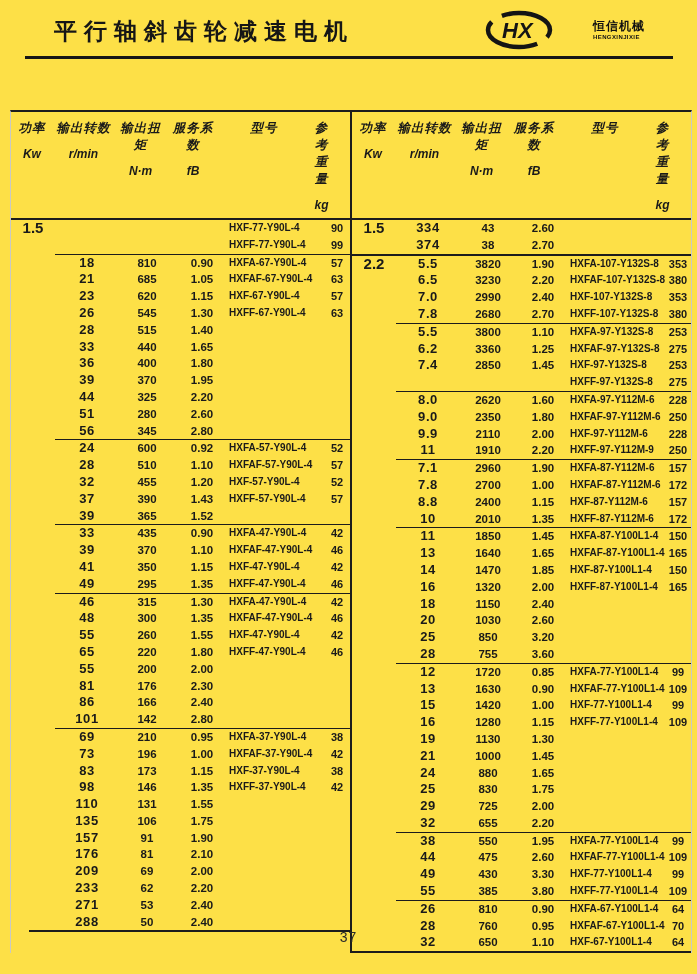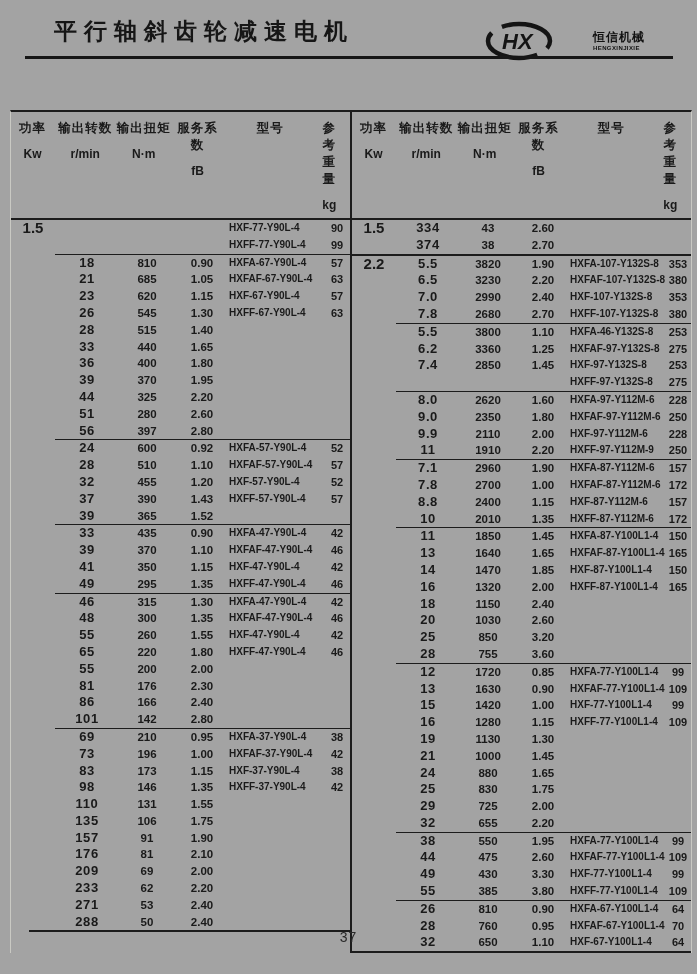--- a/index.html
+++ b/index.html
@@ -1,31 +1,31 @@
 <!DOCTYPE html>
 <html><head>
 <meta charset="utf-8">
 <style>
   html,body{margin:0;padding:0;background:#e8e8e6;}
-  .page{position:relative;width:697px;height:974px;background:#a3a3a3;color:#1a1a1a;
+  .page{position:relative;width:697px;height:974px;background:#fde047;color:#1a1a1a;
         font-family:"Liberation Sans","DejaVu Sans",sans-serif;overflow:hidden;margin:0 auto;}
   
   .doc-title{position:absolute;left:54px;top:16px;margin:0;font-size:23px;font-weight:bold;
              letter-spacing:7px;color:#161616;}
   .title-rule{position:absolute;left:25px;right:24px;top:56px;height:3px;background:#161616;}
-  .logo{position:absolute;right:52px;top:15px;display:flex;align-items:center;}
+  .logo{position:absolute;right:52px;top:4px;display:flex;align-items:center;}
   .logo-text{margin-left:14px;line-height:1;}
   .logo-cn{font-size:12px;font-weight:bold;letter-spacing:1px;color:#111;}
   .logo-en{font-size:6px;font-weight:bold;letter-spacing:0.4px;color:#111;margin-top:2px;}
   
   .tables{position:absolute;left:10px;top:110px;width:680px;display:flex;
           border-top:2px solid #1c1c1c;border-left:1px solid #c9c9c3;border-right:1px solid #c9c9c3;}
   .spec-table{width:339px;}
   .center-divider{width:2px;background:#1c1c1c;}
-  .thead{display:flex;align-items:flex-start;padding:8px 8px 6px 0;border-bottom:2.5px solid #1c1c1c;}
+  .thead{display:flex;align-items:flex-start;padding:8px 16px 6px 0;border-bottom:2.5px solid #1c1c1c;font-style:italic;}
   .hcell{text-align:center;}
   .h-cn{font-size:12.5px;font-weight:bold;letter-spacing:1px;}
   .h-unit{font-size:12px;font-weight:bold;margin-top:10px;}
   .row{display:flex;height:16.8px;line-height:16.8px;align-items:center;}
   .c-power {width:44px;text-align:center;font-size:15px;font-weight:800;}
   .c-speed {width:64px;text-align:center;font-size:13px;font-weight:800;letter-spacing:0.6px;}
   .c-torque{width:56px;text-align:center;font-size:11.5px;font-weight:700;}
   .c-service{width:54px;text-align:center;font-size:11.5px;font-weight:700;}
   .c-model {width:95px;text-align:left;font-size:10px;font-weight:800;white-space:nowrap;}
   .c-weight{width:26px;text-align:center;font-size:11px;font-weight:700;}
@@ -180,21 +180,21 @@
           <div class="c-power"></div>
           <div class="c-speed">51</div>
           <div class="c-torque">280</div>
           <div class="c-service">2.60</div>
           <div class="c-model"></div>
           <div class="c-weight"></div>
         </div>
         <div class="row">
           <div class="c-power"></div>
           <div class="c-speed">56</div>
-          <div class="c-torque">397</div>
+          <div class="c-torque">345</div>
           <div class="c-service">2.80</div>
           <div class="c-model"></div>
           <div class="c-weight"></div>
         </div>
         <div class="group-sep"></div>
         <div class="row">
           <div class="c-power"></div>
           <div class="c-speed">24</div>
           <div class="c-torque">600</div>
           <div class="c-service">0.92</div>
@@ -506,21 +506,21 @@
           <div class="c-service">2.70</div>
           <div class="c-model">HXFF-107-Y132S-8</div>
           <div class="c-weight">380</div>
         </div>
         <div class="group-sep"></div>
         <div class="row">
           <div class="c-power"></div>
           <div class="c-speed">5.5</div>
           <div class="c-torque">3800</div>
           <div class="c-service">1.10</div>
-          <div class="c-model">HXFA-46-Y132S-8</div>
+          <div class="c-model">HXFA-97-Y132S-8</div>
           <div class="c-weight">253</div>
         </div>
         <div class="row">
           <div class="c-power"></div>
           <div class="c-speed">6.2</div>
           <div class="c-torque">3360</div>
           <div class="c-service">1.25</div>
           <div class="c-model">HXFAF-97-Y132S-8</div>
           <div class="c-weight">275</div>
         </div>

